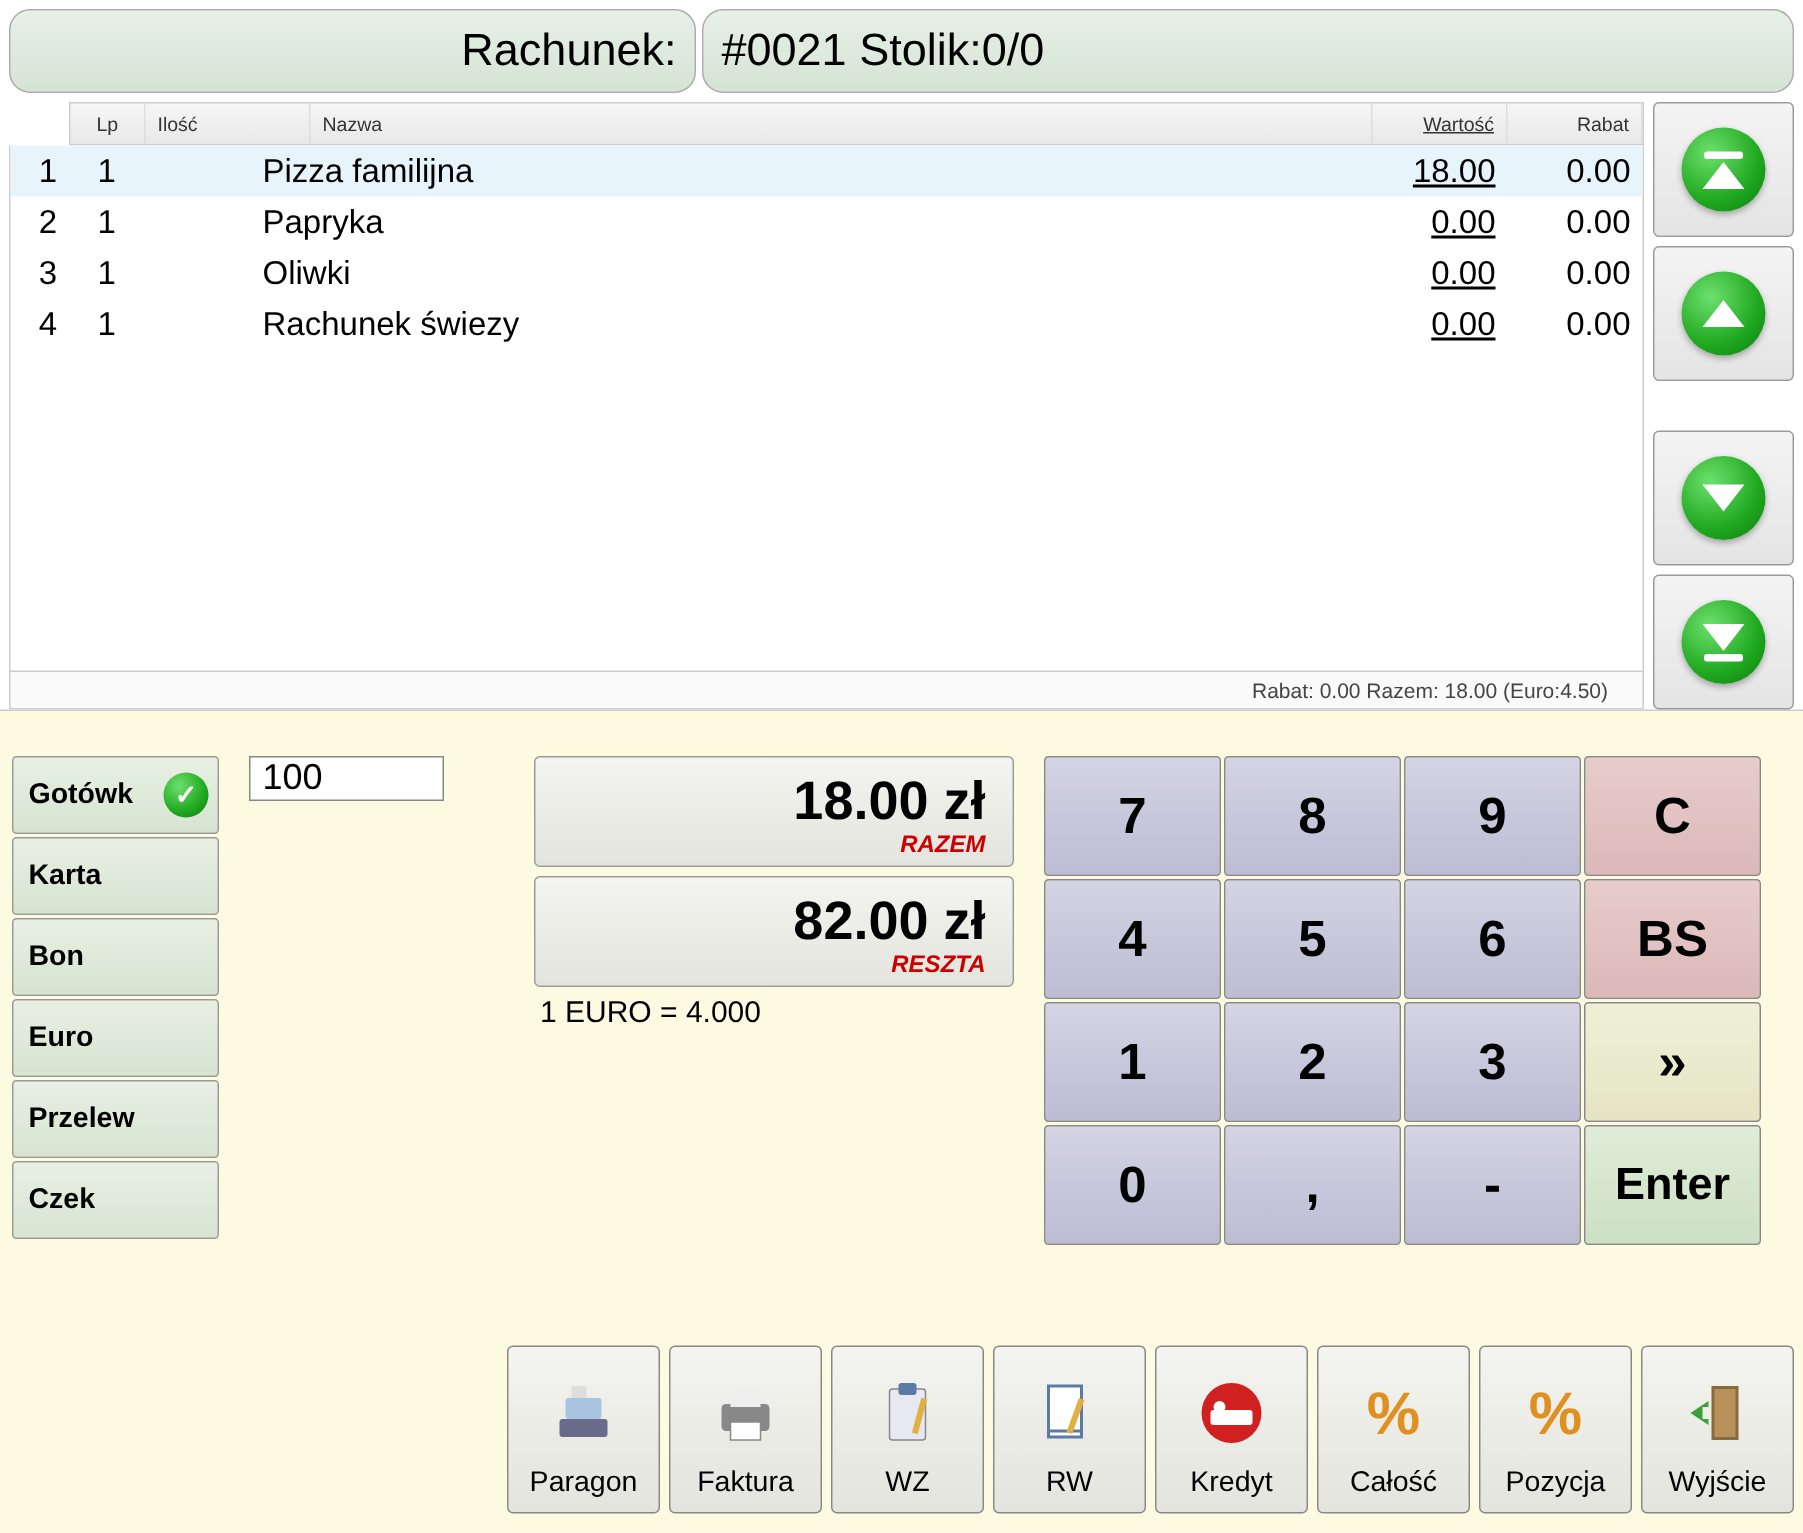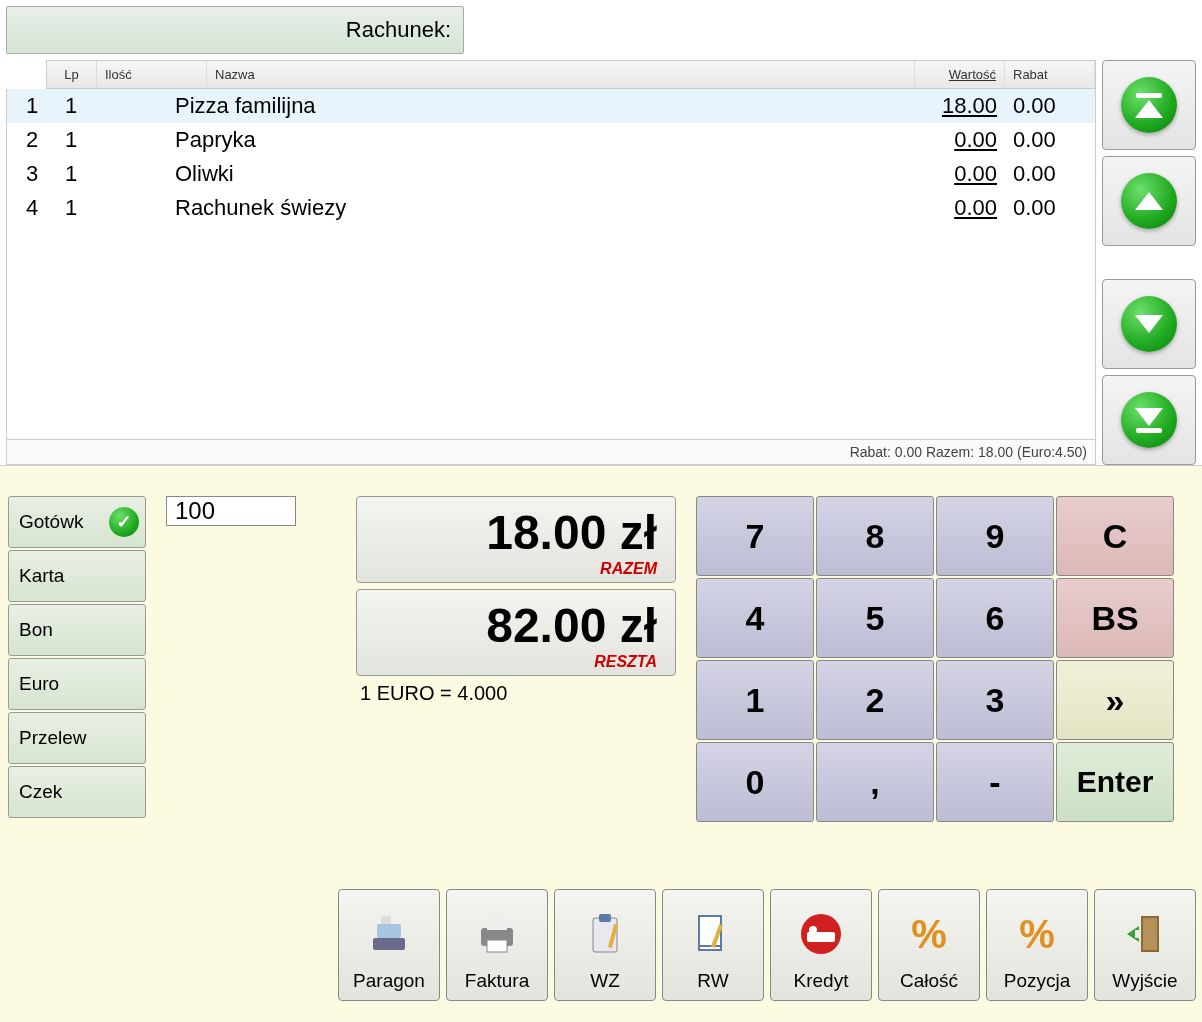--- a/index.html
+++ b/index.html
@@ -18,62 +18,62 @@
   }
   .header-row {
     display: flex;
     gap: 4px;
     padding: 6px;
   }
   .header-cell {
     flex: 1;
     background: linear-gradient(#e8f0e8, #d4e4d4);
     border: 1px solid #aaa;
-    border-radius: 2px;
+    border-radius: 14px;
     padding: 10px 12px;
-    font-size: 22px;
+    font-size: 30px;
   }
   .header-cell.left { text-align: right; flex: 0 0 458px; }
   .grid-area {
     display: flex;
     padding: 0 6px 0 6px;
   }
   .grid-main { flex: 1; }
   .grid-header {
     display: flex;
     background: linear-gradient(#f6f6f6, #e8e8e8);
     border: 1px solid #ccc;
     font-size: 13px;
     color: #333;
     margin-left: 40px;
   }
   .grid-header > div { padding: 6px 8px; border-right: 1px solid #ddd; }
   .col-lp { width: 50px; text-align: center; }
   .col-ilosc { width: 110px; }
   .col-nazwa { flex: 1; }
   .col-wartosc { width: 90px; text-align: right; text-decoration: underline; }
-  .col-rabat { width: 90px; }
+  .col-rabat { width: 90px; text-align: right; }
   .grid-body {
     height: 350px;
     border-left: 1px solid #ccc;
     border-right: 1px solid #ccc;
     background: #fff;
   }
   .grid-row {
     display: flex;
     font-size: 22px;
     padding: 2px 0;
   }
   .grid-row.selected { background: #e8f4fb; }
   .grid-row > div { padding: 2px 8px; }
   .grid-footer {
     text-align: right;
     font-size: 14px;
     color: #444;
-    padding: 4px 8px;
+    padding: 4px 23px;
     border: 1px solid #ccc;
     background: #fafafa;
   }
   .scroll-col {
     width: 100px;
     display: flex;
     flex-direction: column;
     gap: 6px;
     padding-left: 6px;
   }
@@ -105,20 +105,21 @@
     padding: 30px 8px 8px 8px;
     gap: 20px;
     position: relative;
     height: 545px;
   }
   .payment-col {
     width: 138px;
     display: flex;
     flex-direction: column;
     gap: 2px;
+    font-weight: bold;
   }
   .pay-btn {
     height: 52px;
     background: linear-gradient(#e8f0e4, #d6e4d0);
     border: 1px solid #999;
     border-radius: 3px;
     display: flex;
     align-items: center;
     padding: 0 10px;
     font-size: 19px;
@@ -147,21 +148,21 @@
     width: 320px;
   }
   .total-box {
     background: linear-gradient(#f4f4f0, #e4e4de);
     border: 1px solid #999;
     border-radius: 4px;
     padding: 8px 18px 4px;
     margin-bottom: 6px;
     text-align: right;
   }
-  .total-value { font-size: 48px; font-weight: bold; }
+  .total-value { font-size: 36px; font-weight: bold; }
   .total-label { font-size: 16px; font-style: italic; font-weight: bold; color: #cc0000; }
   .euro-rate { font-size: 20px; padding-left: 4px; }
   
   .keypad {
     display: grid;
     grid-template-columns: repeat(4, 118px);
     grid-template-rows: repeat(4, 80px);
     gap: 2px;
   }
   .key {
@@ -208,20 +209,21 @@
     display: flex; align-items: center; justify-content: center;
     font-size: 40px;
   }
 </style>
 </head>
 <body>
 
 <div class="top-section">
   <div class="header-row">
     <div class="header-cell left">Rachunek:</div>
+    <div class="header-cell">#0021 Stolik:0/0</div>
   </div>
   <div class="grid-area">
     <div class="grid-main">
       <div class="grid-header">
         <div class="col-lp">Lp</div>
         <div class="col-ilosc">Ilość</div>
         <div class="col-nazwa">Nazwa</div>
         <div class="col-wartosc">Wartość</div>
         <div class="col-rabat">Rabat</div>
       </div>

